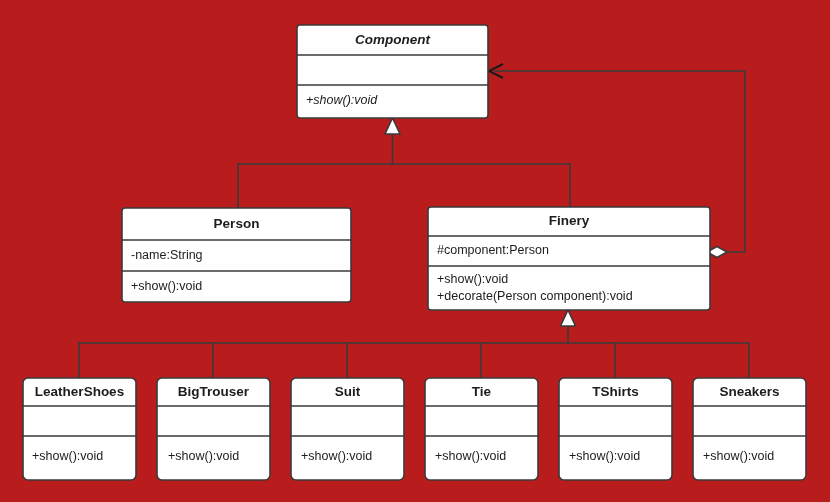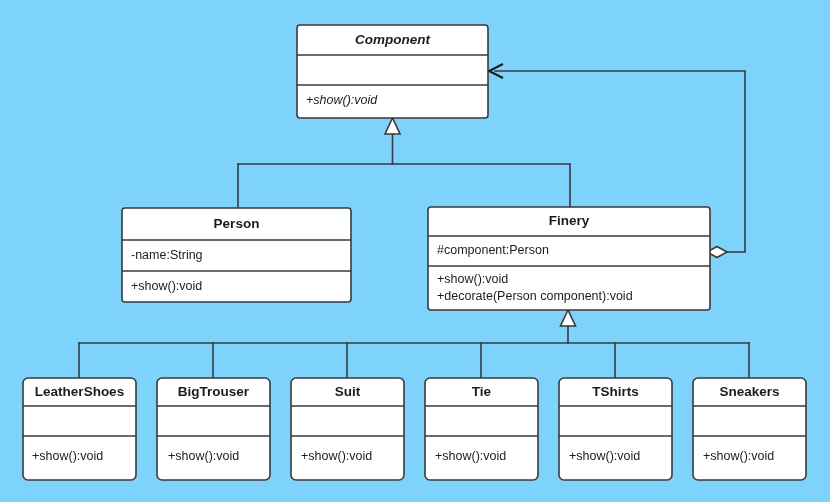--- a/index.html
+++ b/index.html
@@ -10,21 +10,21 @@
     width: 830px;
     height: 502px;
     background: #f8f8f8;
     font-family: "Liberation Sans", sans-serif;
     overflow: hidden;
   }
   #diagram-root {
     position: relative;
     width: 830px;
     height: 502px;
-    background: #7dd3fc;
+    background: #b91c1c;
   }
   svg.uml-canvas {
     position: absolute;
     left: 0;
     top: 0;
     width: 830px;
     height: 502px;
     display: block;
   }
   .cls-box {

